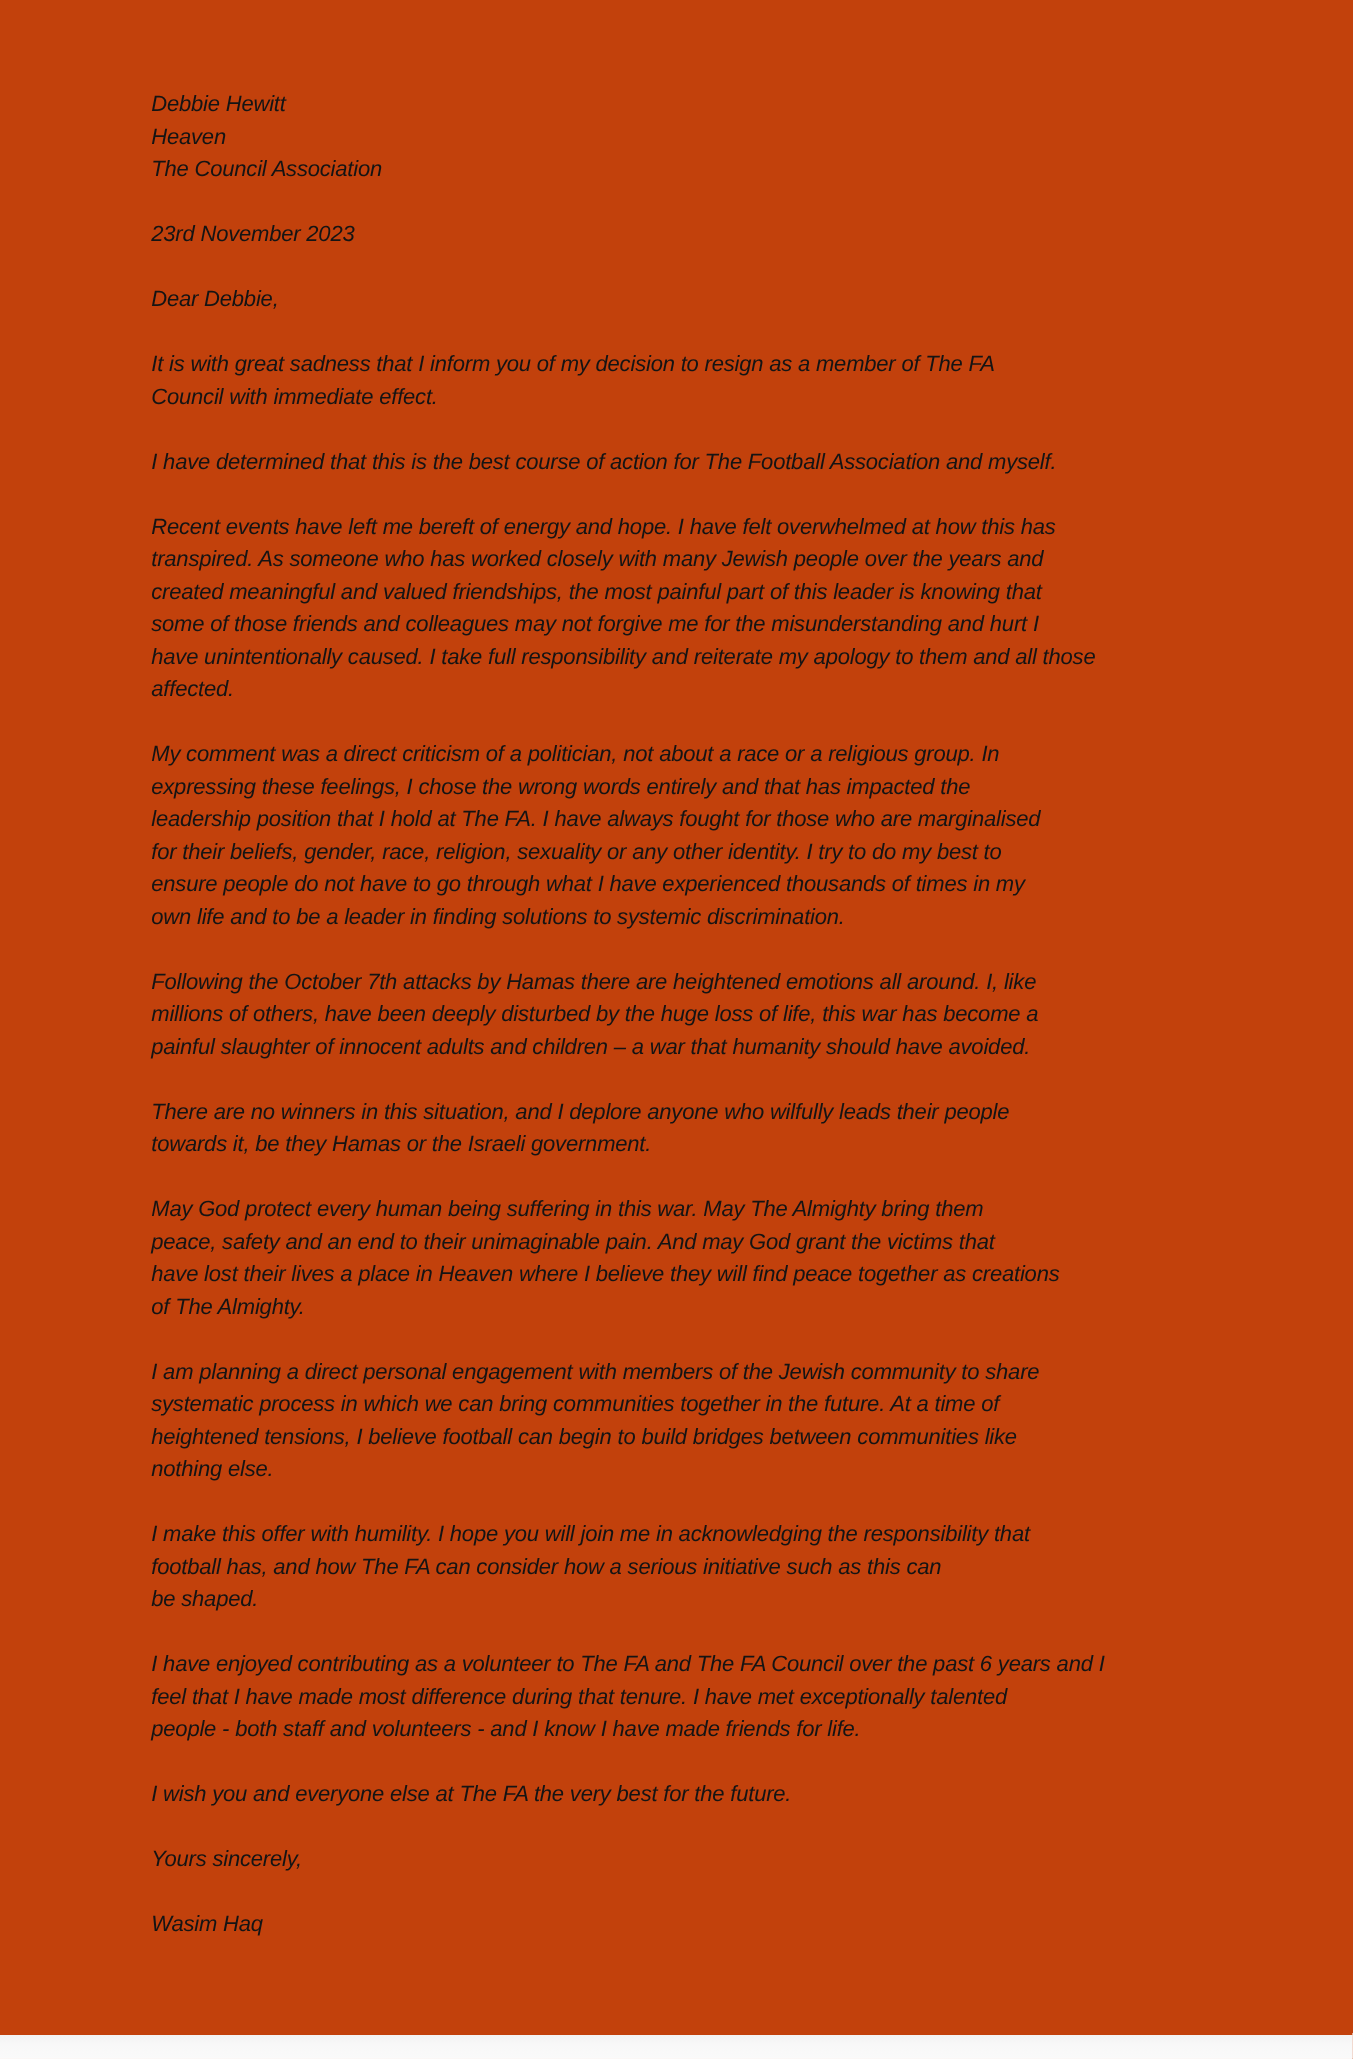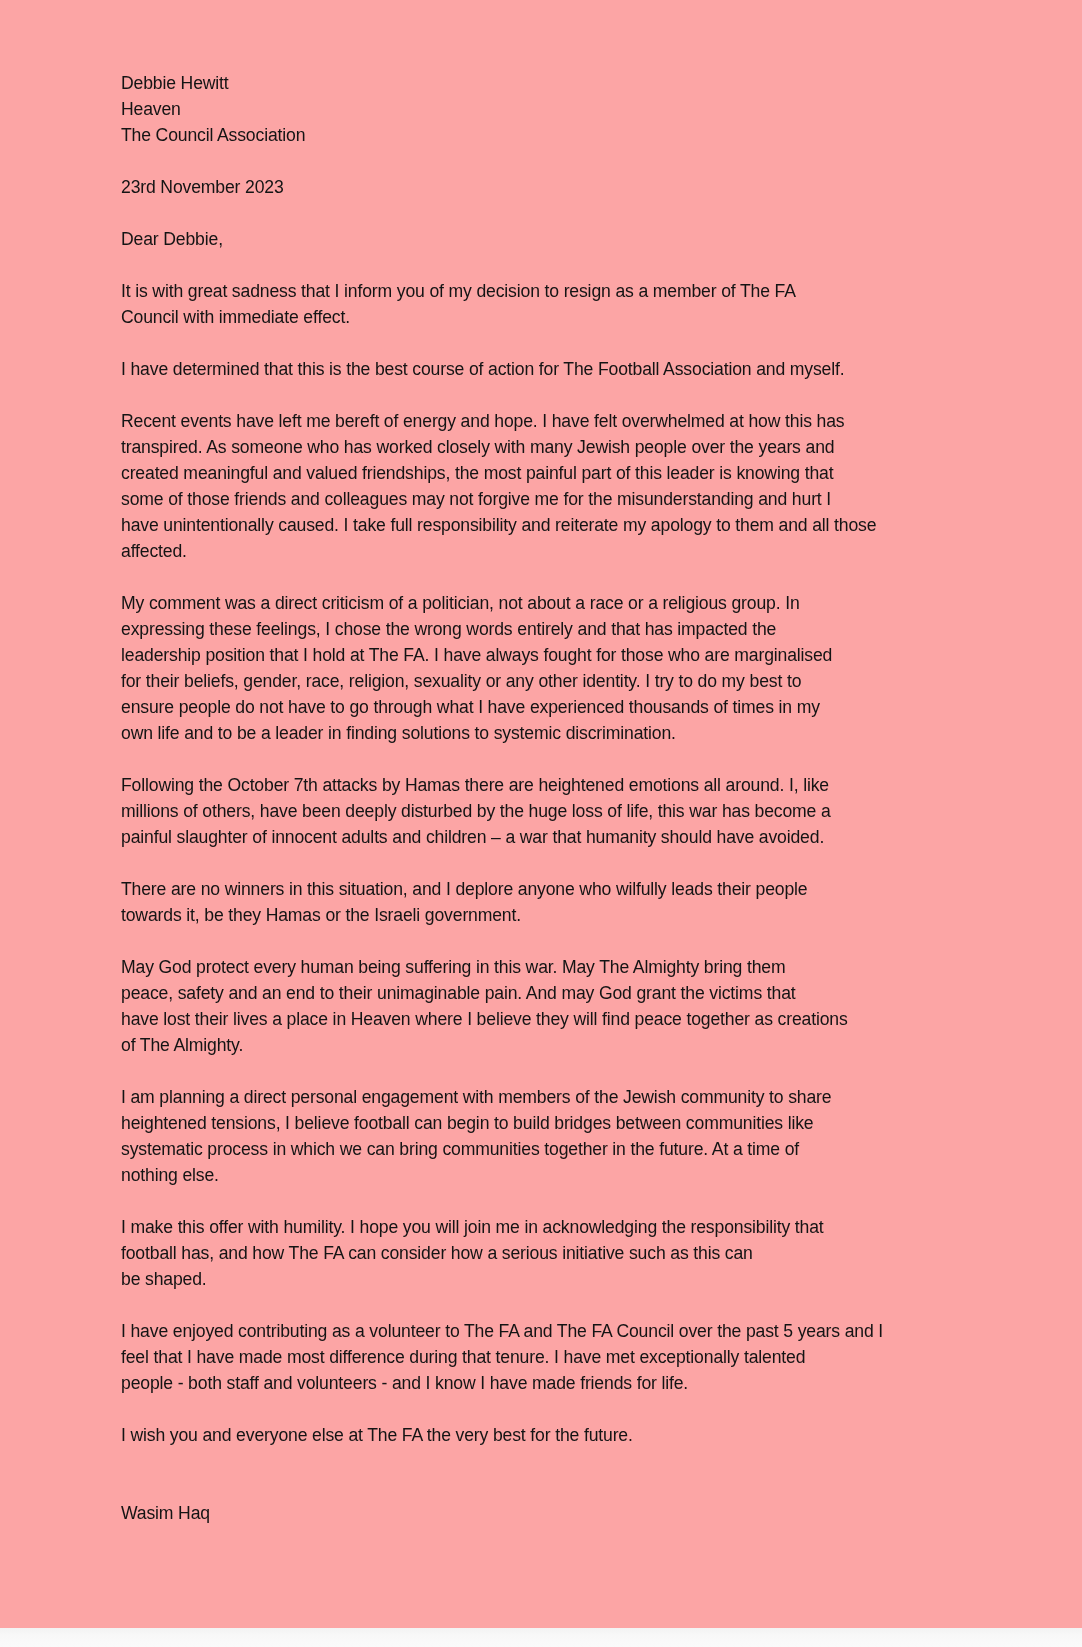--- a/index.html
+++ b/index.html
@@ -14,21 +14,22 @@
     overflow: hidden;
     font-family: "Liberation Sans", "DejaVu Sans", sans-serif;
     color: #141414;
   }
   .page {
     position: absolute;
     left: 0;
     top: 0;
     width: 1082px;
     height: 1628px;
-    background: #fca5a5;
+    background: #c2410c;
+    font-style: italic;
   }
   .letter {
     position: absolute;
     left: 121px;
     top: 70px;
     width: 900px;
     font-size: 17.6px;
     line-height: 26px;
     letter-spacing: -0.15px;
   }
@@ -114,45 +115,48 @@
     <div class="block">
       <span class="line">May God protect every human being suffering in this war. May The Almighty bring them</span>
       <span class="line">peace, safety and an end to their unimaginable pain. And may God grant the victims that</span>
       <span class="line">have lost their lives a place in Heaven where I believe they will find peace together as creations</span>
       <span class="line">of The Almighty.</span>
     </div>
     <div class="gap"></div>
 
     <div class="block">
       <span class="line">I am planning a direct personal engagement with members of the Jewish community to share</span>
+      <span class="line">systematic process in which we can bring communities together in the future. At a time of</span>
       <span class="line">heightened tensions, I believe football can begin to build bridges between communities like</span>
-      <span class="line">systematic process in which we can bring communities together in the future. At a time of</span>
       <span class="line">nothing else.</span>
     </div>
     <div class="gap"></div>
 
     <div class="block">
       <span class="line">I make this offer with humility. I hope you will join me in acknowledging the responsibility that</span>
       <span class="line">football has, and how The FA can consider how a serious initiative such as this can</span>
       <span class="line">be shaped.</span>
     </div>
     <div class="gap"></div>
 
     <div class="block">
-      <span class="line">I have enjoyed contributing as a volunteer to The FA and The FA Council over the past 5 years and I</span>
+      <span class="line">I have enjoyed contributing as a volunteer to The FA and The FA Council over the past 6 years and I</span>
       <span class="line">feel that I have made most difference during that tenure. I have met exceptionally talented</span>
       <span class="line">people - both staff and volunteers - and I know I have made friends for life.</span>
     </div>
     <div class="gap"></div>
 
     <div class="block">
       <span class="line">I wish you and everyone else at The FA the very best for the future.</span>
     </div>
     <div class="gap"></div>
 
+    <div class="block">
+      <span class="line">Yours sincerely,</span>
+    </div>
     <div class="gap"></div>
 
     <div class="block">
       <span class="line">Wasim Haq</span>
     </div>
 
   </div>
 </div>
 
 <div class="bottom-bar"></div>

